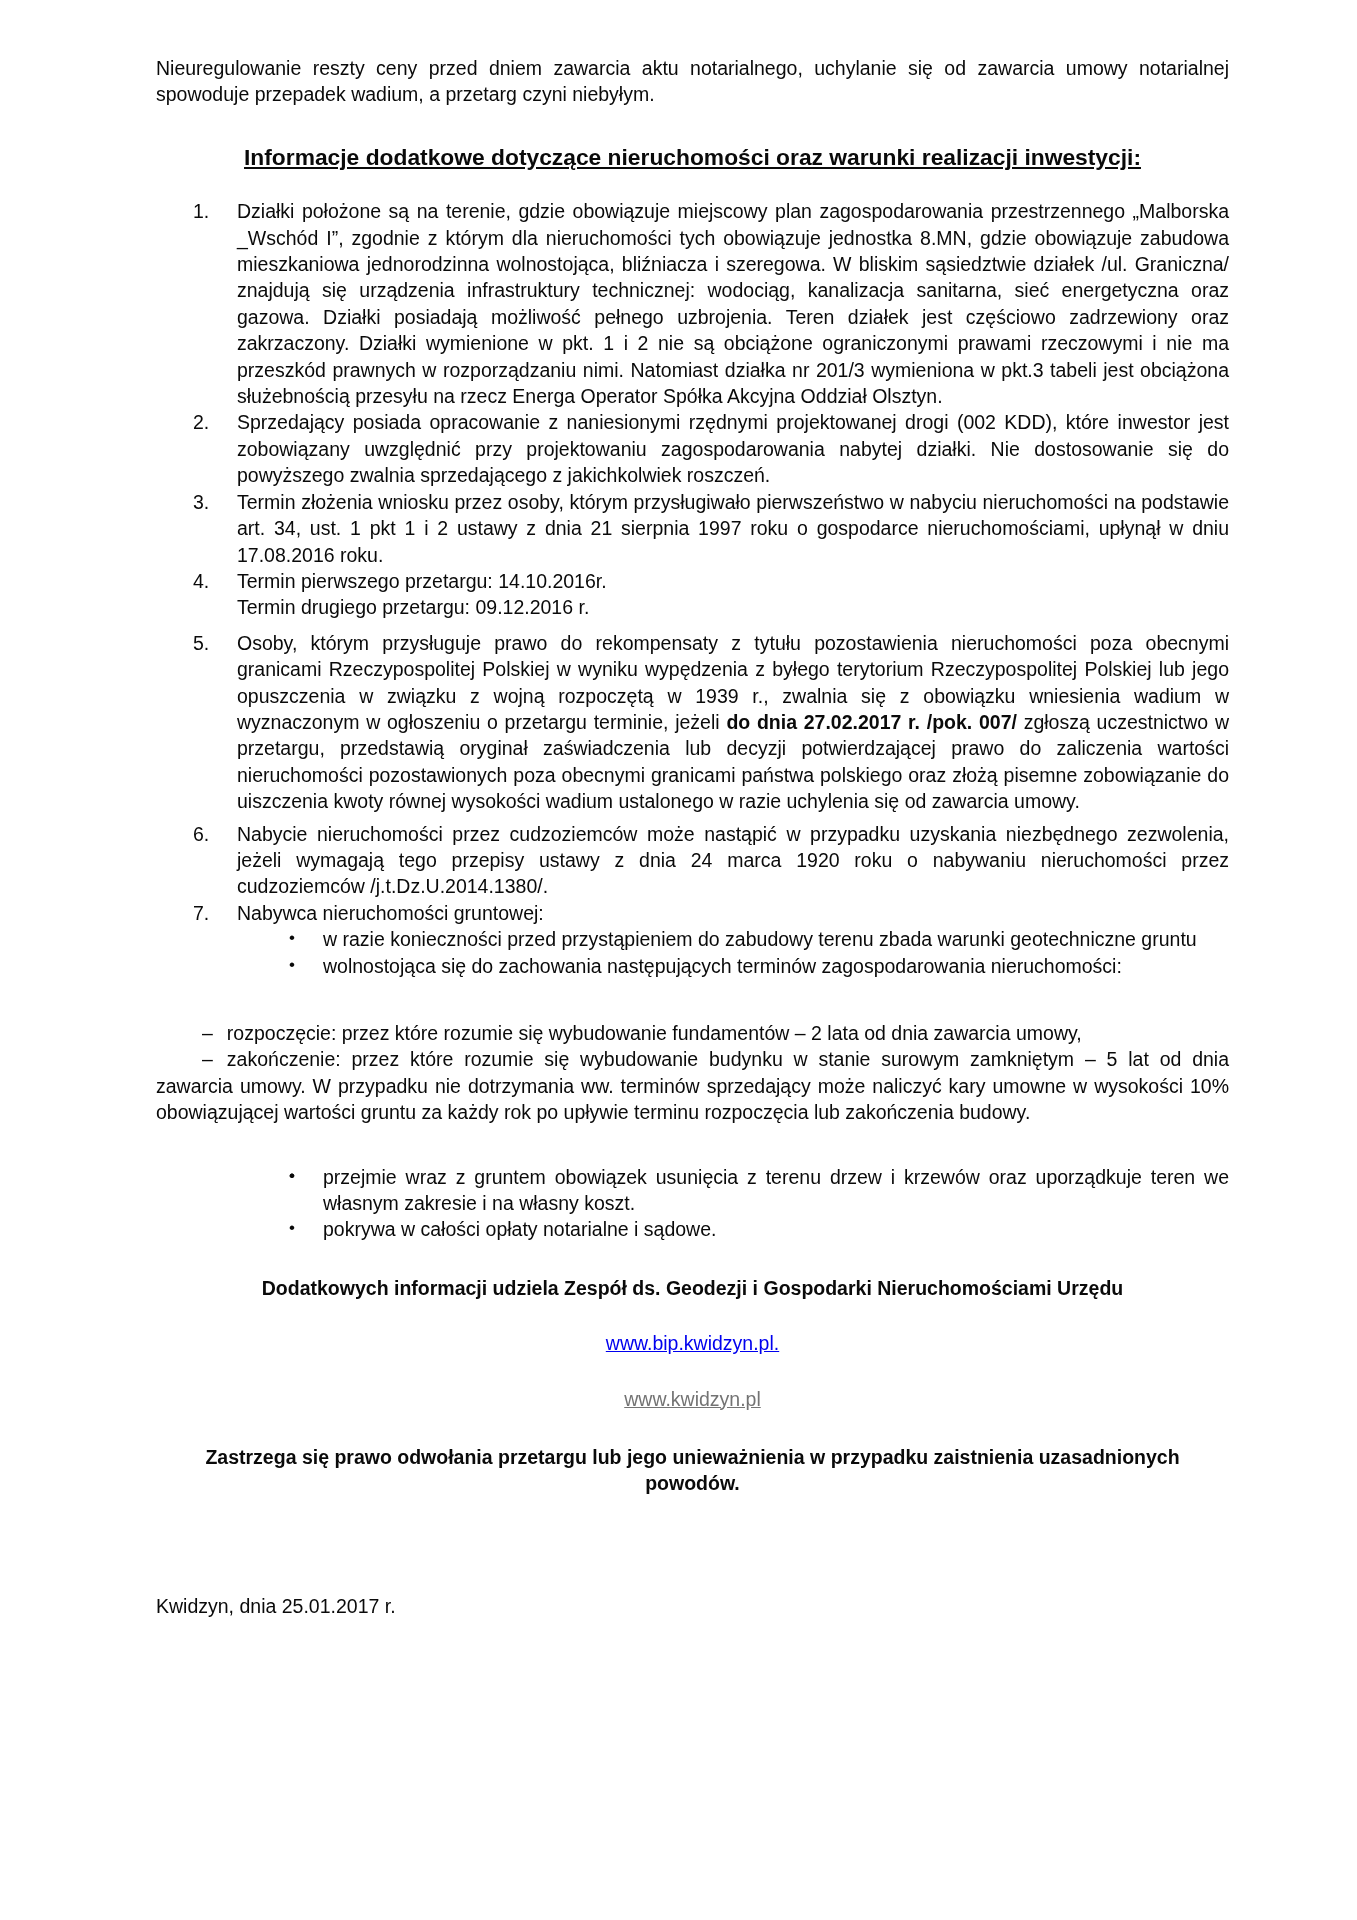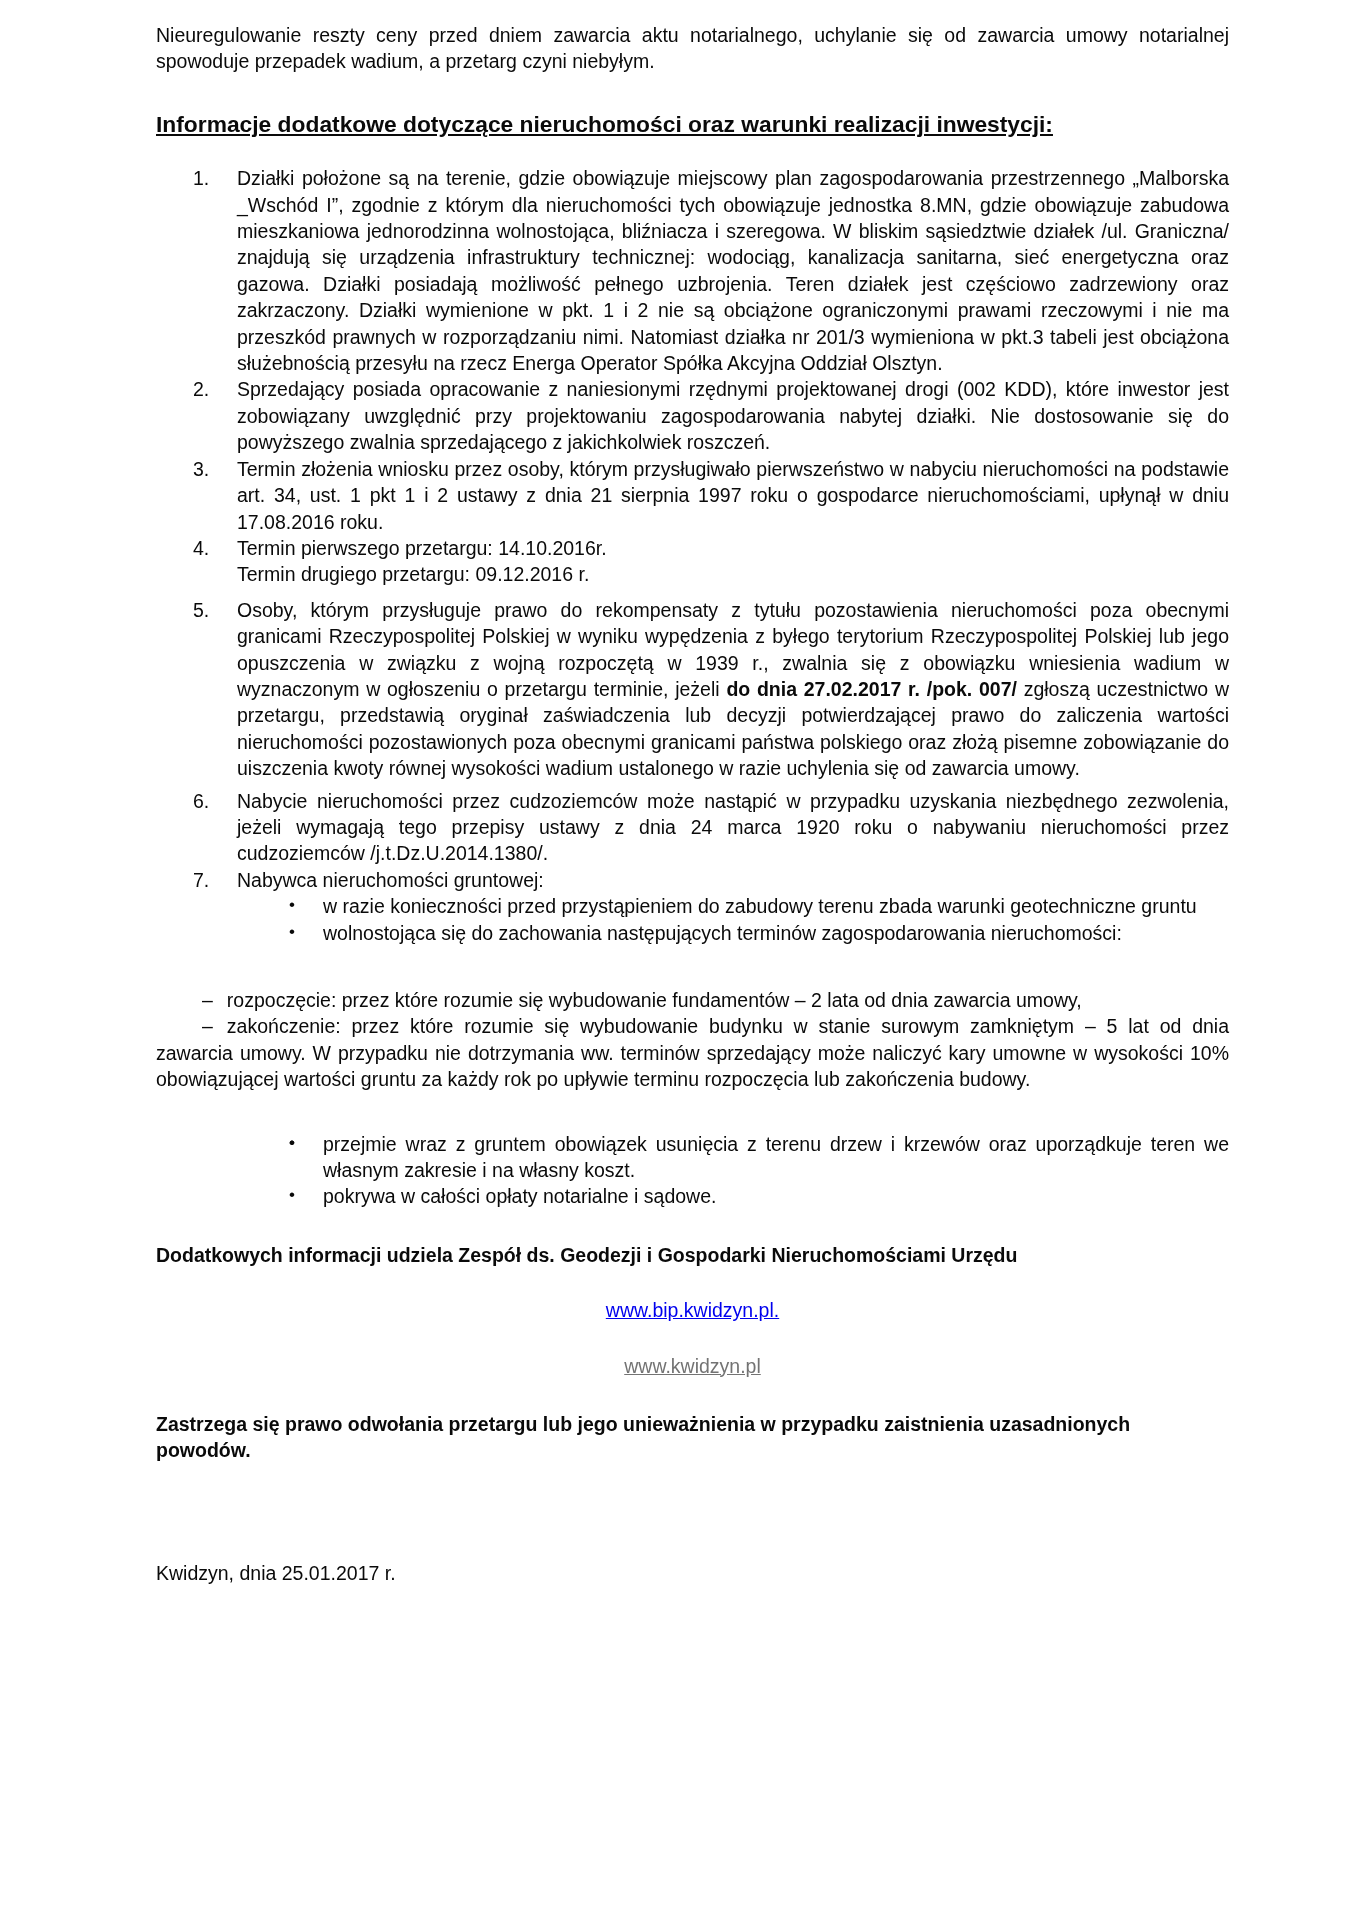--- a/index.html
+++ b/index.html
@@ -2,39 +2,39 @@
 <html lang="pl"><head>
 <meta charset="utf-8">
 <style>
   html,body{margin:0;padding:0;background:#ffffff;}
   body{
     width:1357px;height:1920px;overflow:hidden;position:relative;
     font-family:"Liberation Sans","DejaVu Sans",sans-serif;
     font-size:19.5px;line-height:26.4px;color:#0a0a0a;
     -webkit-font-smoothing:antialiased;
   }
-  .page{box-sizing:border-box;width:1357px;padding:22px 128px 0 156px;}
+  .page{box-sizing:border-box;width:1357px;padding:55px 128px 0 156px;}
   .para{margin:0;text-align:justify;}
   .doc-heading{
-    margin:36px 0 0 0;font-weight:bold;
+    margin:36px 0 0 0;text-align:center;font-weight:bold;
     text-decoration:underline;
   }
   .num-list{margin:28px 0 0 0;}
   .num-item{position:relative;padding-left:81px;text-align:justify;margin:0;}
   .num-item .num{position:absolute;left:37px;top:0;text-align:left;}
   .gap-sm{margin-top:9px;}
   .gap-xs{margin-top:6px;}
   .line{display:block;}
   .bullet-item{position:relative;padding-left:167px;text-align:justify;margin:0;}
   .bullet-item .bullet{position:absolute;left:133px;top:-1px;font-size:17px;}
   .dash-list{margin:41px 0 0 0;}
   .dash-item{margin:0;text-align:justify;text-indent:46px;}
   .dash-item .dash-gap{display:inline-block;width:14px;}
   .bullet-block2{margin:38px 0 0 0;}
-  .center-bold{margin:32px 0 0 0;text-align:left;font-weight:bold;}
+  .center-bold{margin:32px 0 0 0;text-align:center;font-weight:bold;}
   .link-row{margin:29px 0 0 0;text-align:center;}
   .link-row a{cursor:pointer;}
   .date-line{margin:96px 0 0 0;text-align:left;}
 </style>
 </head>
 <body>
 
 <div class="page">
 
   <p class="para">Nieuregulowanie reszty ceny przed dniem zawarcia aktu notarialnego, uchylanie się od zawarcia  umowy notarialnej spowoduje przepadek wadium,  a przetarg czyni niebyłym.</p>

